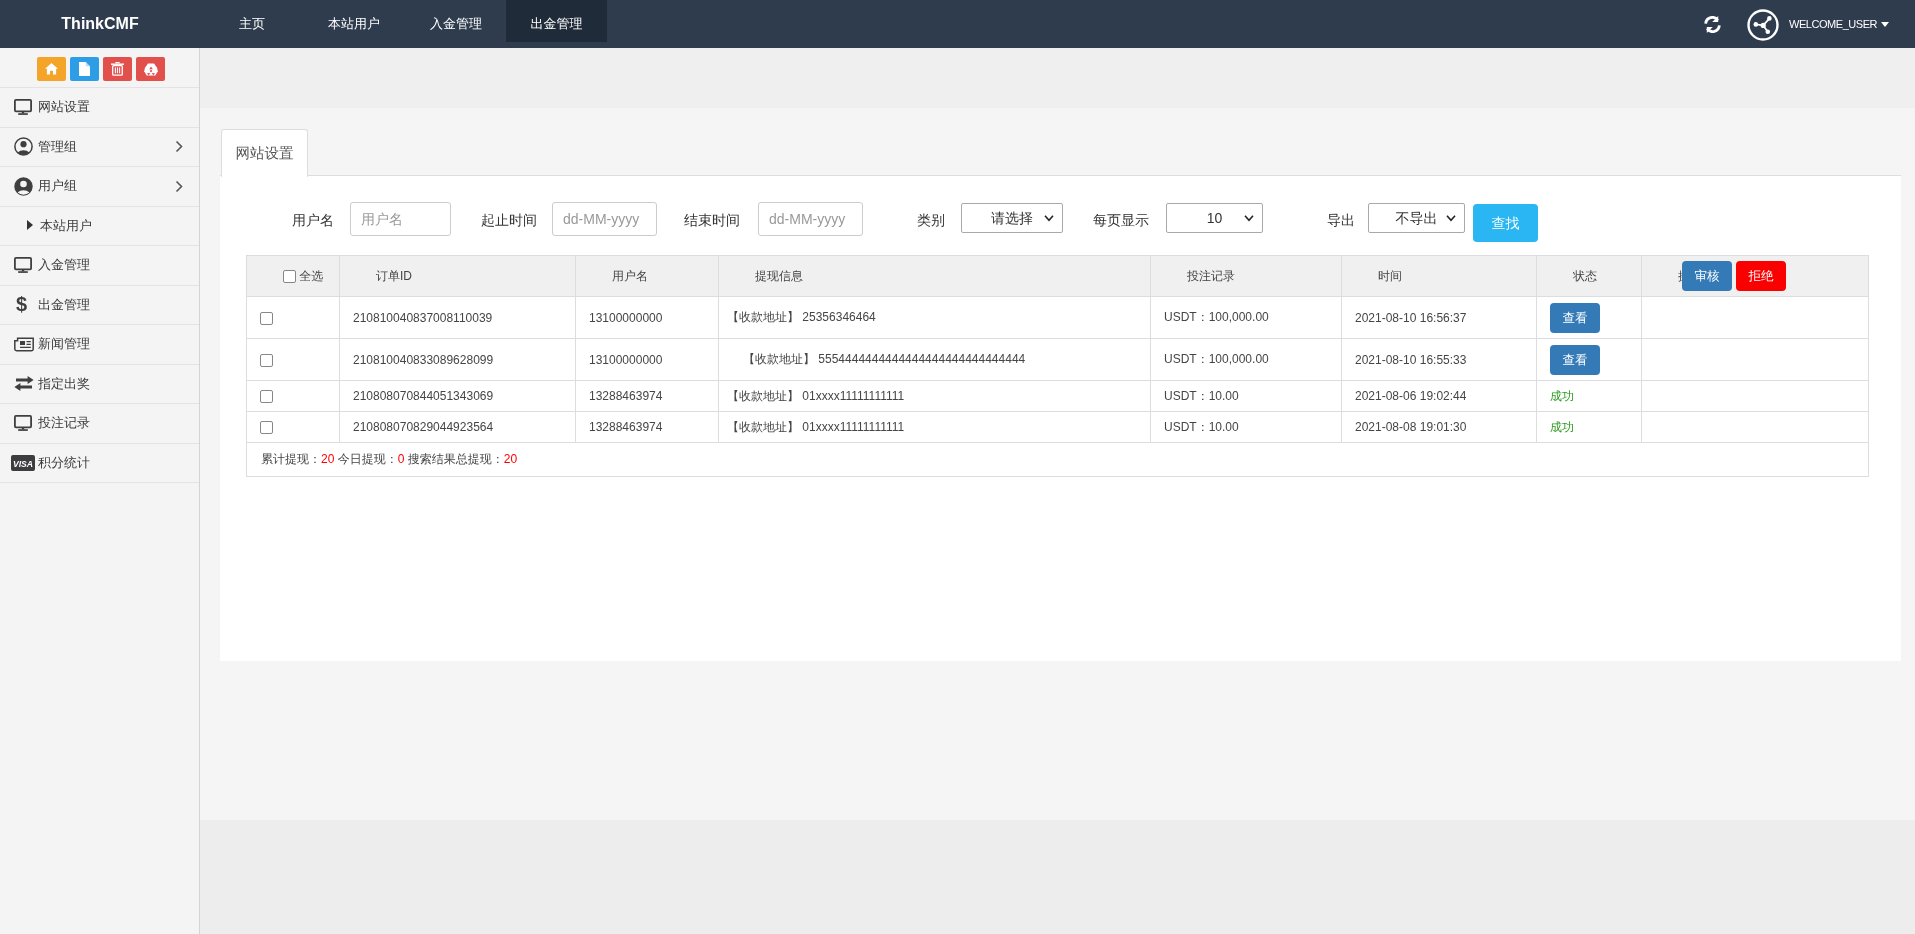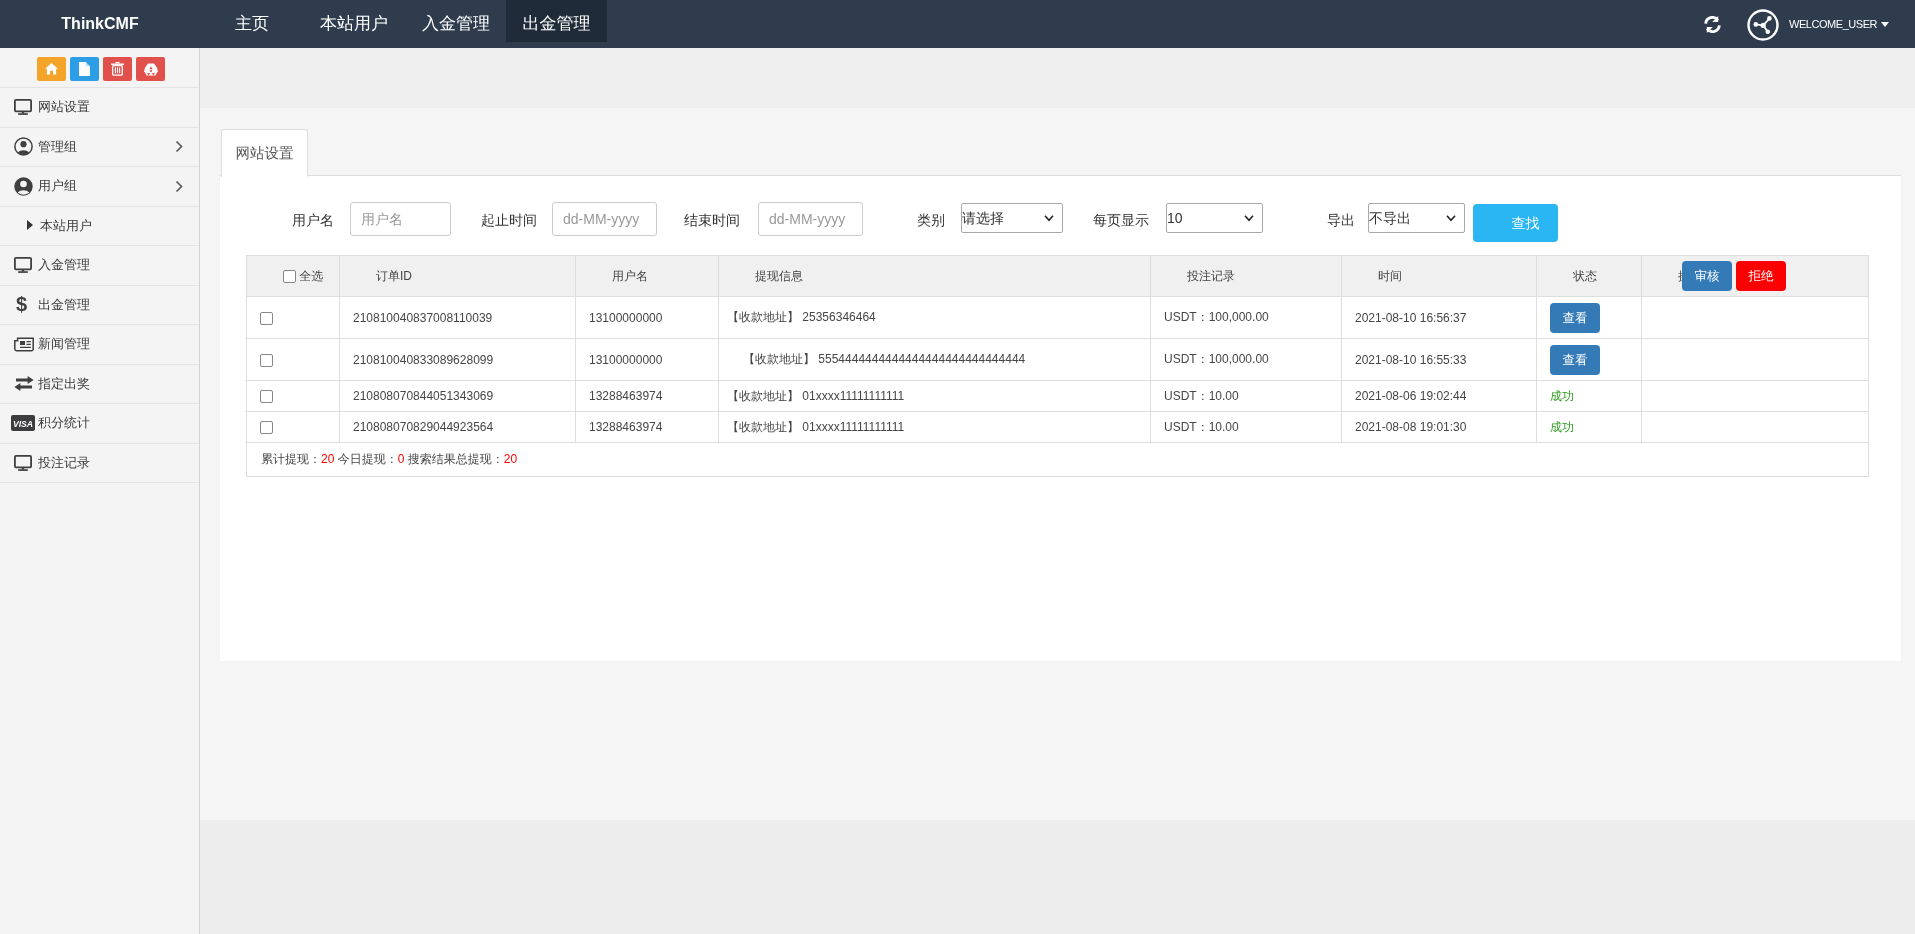--- a/index.html
+++ b/index.html
@@ -3,45 +3,45 @@
 <meta charset="utf-8">
 <style>
   html,body{margin:0;padding:0;}
   body{width:1915px;height:934px;overflow:hidden;position:relative;
        font-family:"Liberation Sans",sans-serif;font-size:14px;color:#333;background:#f5f5f6;}
   .abs{position:absolute;}
   
   #topbar{left:0;top:0;width:1915px;height:48px;background:#2e3c4e;}
   #logo{left:0;top:0;width:200px;height:48px;line-height:48px;text-align:center;
         color:#fff;font-size:16px;font-weight:bold;}
-  .navitem{top:0;height:42px;line-height:48px;text-align:center;color:#fff;font-size:17px;}
+  .navitem{top:0;height:42px;line-height:48px;text-align:center;color:#fff;font-size:13px;}
   .navactive{background:#1f2b38;}
   
   #sidebar{left:0;top:48px;width:199px;height:886px;background:#f4f4f4;border-right:1px solid #d4d4d4;}
   .qbtn{top:57px;width:29px;height:24px;border-radius:2px;display:flex;align-items:center;justify-content:center;}
   .menurow{left:0;width:199px;height:38.5px;border-bottom:1px solid #e3e3e5;}
   .mlabel{position:absolute;left:38px;top:0;line-height:38.5px;font-size:13px;color:#3b3b3b;}
   .micon{position:absolute;left:14px;top:0;height:38.5px;display:flex;align-items:center;}
   .chev{position:absolute;right:16px;top:0;height:38.5px;display:flex;align-items:center;}
   
   #topstrip{left:200px;top:48px;width:1715px;height:60px;background:#efeff0;}
   #mainbg{left:200px;top:108px;width:1715px;height:712px;background:#f5f5f6;}
   #botstrip{left:200px;top:820px;width:1715px;height:114px;background:#ededee;}
   #tab{left:221px;top:129px;width:85px;height:47px;background:#fff;border:1px solid #ddd;border-bottom:none;z-index:5;
        border-radius:3px 3px 0 0;line-height:47px;text-align:center;color:#555;font-size:14.5px;}
   #panel{left:220px;top:175px;width:1681px;height:485px;background:#fff;border-top:1px solid #ddd;}
   
   .flabel{top:203px;height:34px;line-height:34px;color:#333;font-size:14px;}
   .finput{top:202px;height:32px;border:1px solid #ccc;border-radius:3px;background:#fff;
           line-height:32px;padding-left:10px;color:#999;font-size:14px;}
   .fselect{top:203px;height:28px;border:1px solid #a9a9a9;border-radius:2px;background:#fff;
-           line-height:28px;text-align:left;color:#333;font-size:14px;position:absolute;}
+           line-height:28px;text-align:center;color:#333;font-size:14px;position:absolute;}
   .fselect svg{position:absolute;right:8px;top:9px;}
   #searchbtn{left:1473px;top:204px;width:65px;height:38px;background:#29b6f2;border-radius:4px;
-             color:#fff;text-align:center;line-height:38px;font-size:14px;padding-left:20px;}
+             color:#fff;text-align:center;line-height:38px;font-size:14px;}
   
   table{border-collapse:collapse;table-layout:fixed;}
   #tbl{left:246px;top:255px;}
   #tbl td{border:1px solid #ddd;padding:0 0 0 13px;font-size:12px;color:#454545;vertical-align:middle;}
   #tbl tr.hdr td{background:#f0f0f0;height:40px;color:#444;padding-left:36px;}
   .ckb{display:inline-block;width:11px;height:11px;border:1px solid #878787;border-radius:2px;background:#fff;vertical-align:middle;}
   .btn-blue{display:inline-block;width:50px;height:30px;background:#337ab7;border-radius:4px;color:#fff;
             text-align:center;line-height:30px;font-size:12.5px;}
   .btn-red{display:inline-block;width:50px;height:30px;background:#fb0000;border-radius:4px;color:#fff;
            text-align:center;line-height:30px;font-size:12.5px;}
@@ -187,38 +187,38 @@
   </div>
   <div class="menurow" style="position:relative;">
     <span class="micon">
         <svg width="20" height="15" viewBox="0 0 20 15">
       <path fill="#3f3f3f" d="M2 2.6 H13.6 V0 L19.6 4 L13.6 8 V5.4 H2 Z"></path>
       <path fill="#3f3f3f" d="M18 12.4 H6.4 V15 L0.4 11 L6.4 7 V9.6 H18 Z"></path>
     </svg>
       </span>
     <span class="mlabel">指定出奖</span>
   </div>
+  <div class="menurow" style="position:relative;">
+    <span class="micon">
+        <svg width="18" height="16" viewBox="0 0 18 16">
+      <rect x="0.9" y="0.9" width="16.2" height="11.4" rx="1" fill="none" stroke="#3f3f3f" stroke-width="1.8"></rect>
+      <rect x="7.8" y="12.3" width="2.4" height="2" fill="#3f3f3f"></rect>
+      <rect x="4.2" y="14.2" width="9.6" height="1.7" fill="#3f3f3f"></rect>
+    </svg>
+      </span>
+    <span class="mlabel">投注记录</span>
+  </div>
   <div class="menurow" style="position:relative;border-bottom:1px solid #e3e3e5;">
     <span class="micon" style="left:11px;">
         <svg width="24" height="16" viewBox="0 0 24 16">
       <rect x="0" y="0" width="24" height="16" rx="2" fill="#3d3d40"></rect>
       <text x="12" y="11.6" font-size="8.6" font-style="italic" font-weight="bold" fill="#fff" text-anchor="middle" font-family="Liberation Sans">VISA</text>
     </svg>
       </span>
     <span class="mlabel">积分统计</span>
-  </div>
-  <div class="menurow" style="position:relative;">
-    <span class="micon">
-        <svg width="18" height="16" viewBox="0 0 18 16">
-      <rect x="0.9" y="0.9" width="16.2" height="11.4" rx="1" fill="none" stroke="#3f3f3f" stroke-width="1.8"></rect>
-      <rect x="7.8" y="12.3" width="2.4" height="2" fill="#3f3f3f"></rect>
-      <rect x="4.2" y="14.2" width="9.6" height="1.7" fill="#3f3f3f"></rect>
-    </svg>
-      </span>
-    <span class="mlabel">投注记录</span>
   </div>
 </div>
 
 <div class="abs" id="topstrip"></div>
 <div class="abs" id="mainbg"></div>
 <div class="abs" id="botstrip"></div>
 <div class="abs" id="tab">网站设置</div>
 <div class="abs" id="panel"></div>
 
 <div class="abs flabel" style="left:292px;">用户名</div>

